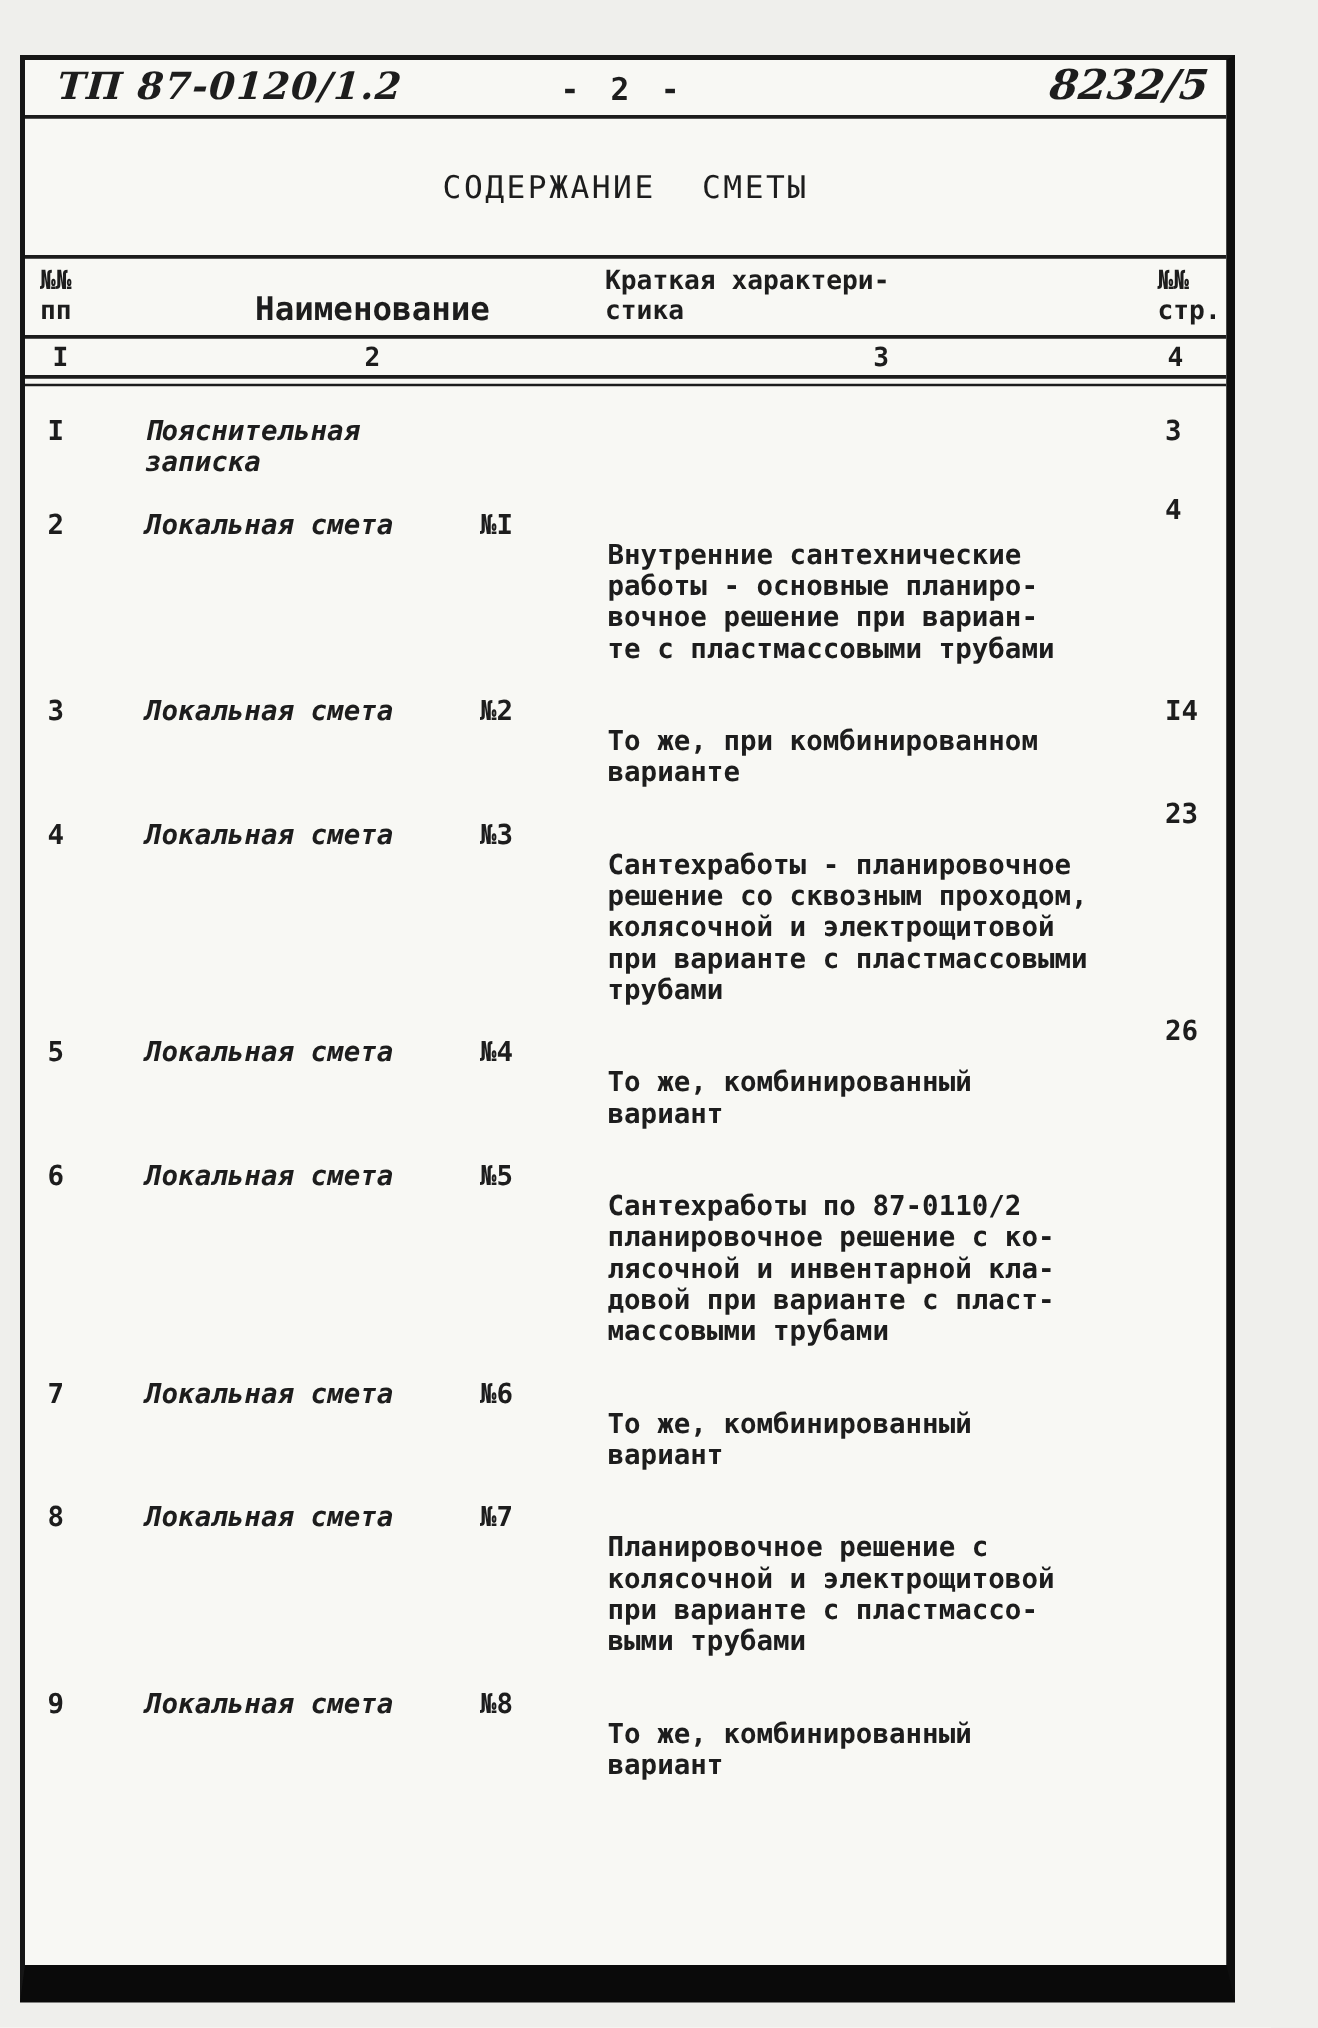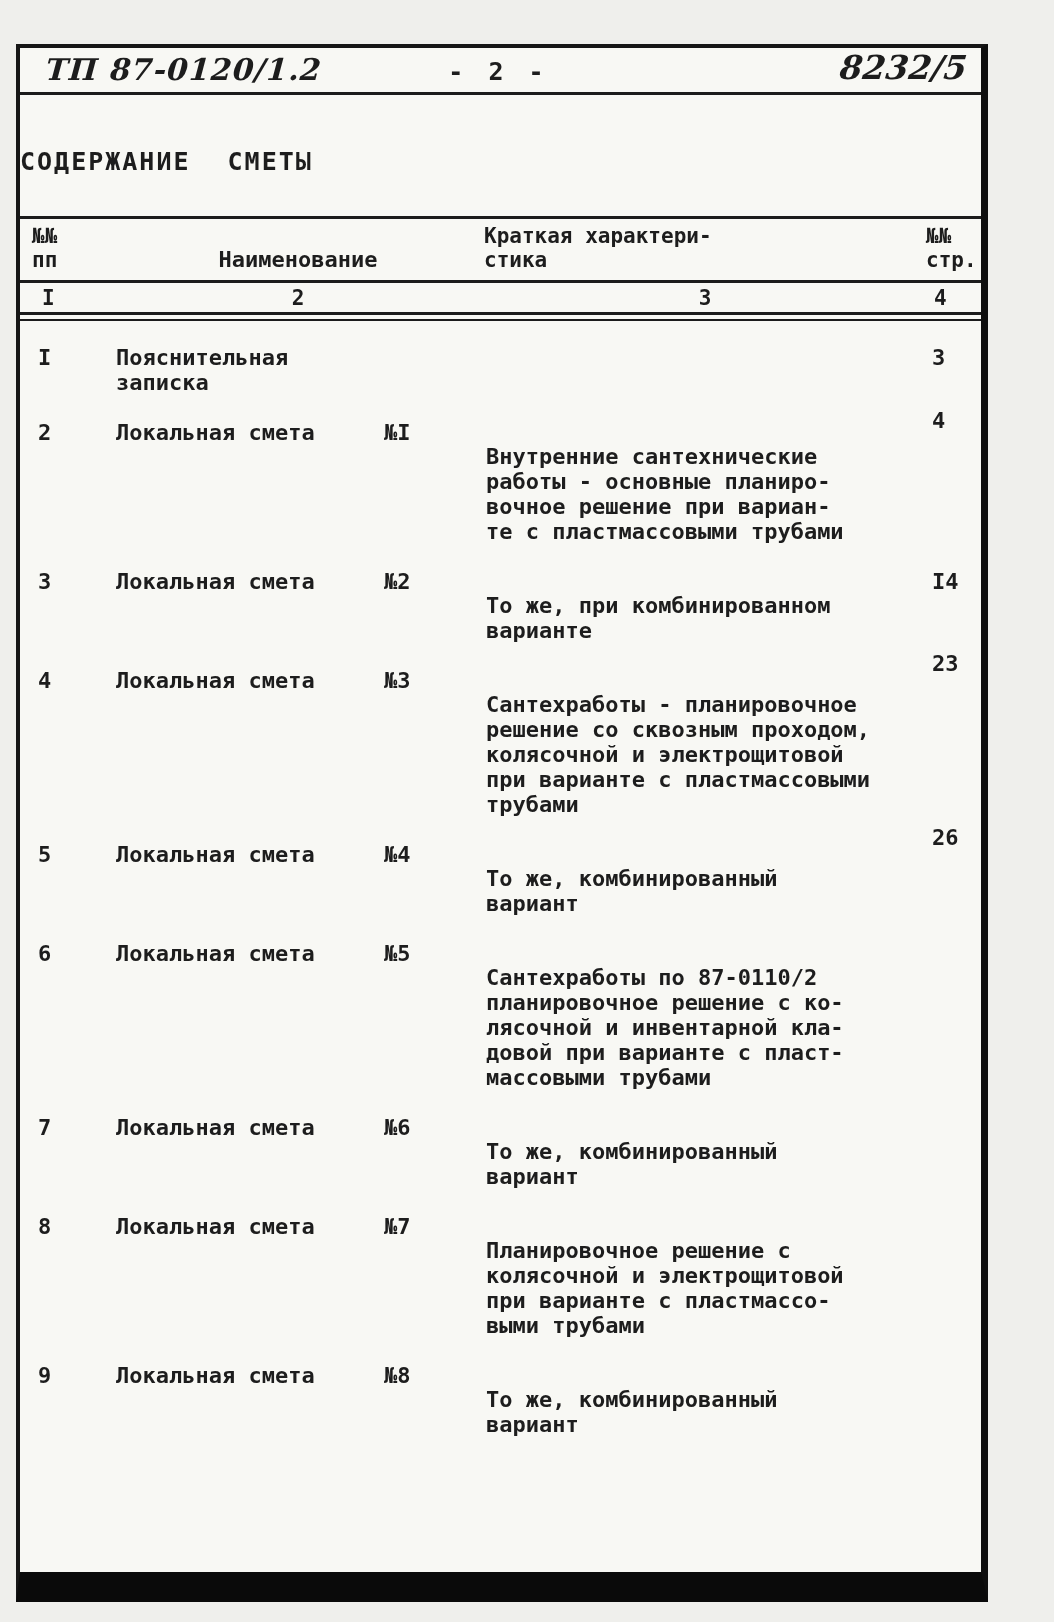--- a/index.html
+++ b/index.html
@@ -30,51 +30,51 @@
   .page-label {
     position:absolute; left:50%; transform:translateX(-52%); top:9px;
     font-size:25px; font-weight:bold; letter-spacing:5px;
   }
   .ref-number {
     position:absolute; right:14px; top:0px;
     font-family:"DejaVu Serif", serif; font-style:italic; font-weight:bold;
     font-size:33px; transform:skewX(-6deg);
   }
   .doc-title {
-    text-align:left; margin-top:52px;
-    font-size:25px; font-weight:bold;
+    text-align:center; margin-top:40px;
+    font-size:25px; font-weight:normal;
     letter-spacing:2px; word-spacing:20px;
   }
   .sheet-table { margin-top:40px; }
   .thead {
     border-top:3px solid #1c1c1c;
     display:flex; padding-top:5px; min-height:64px;
     font-size:21px; font-weight:bold;
   }
   .th { white-space:pre-line; line-height:24px; }
   .th-num  { width:92px;  padding-left:12px; }
-  .th-name { width:372px; text-align:center; margin-top:24px; font-size:22px; }
+  .th-name { width:372px; text-align:center; margin-top:24px; font-size:26px; }
   .th-desc { width:442px; text-align:left; }
   .th-page { width:55px;  }
   .hline { border-top:3px solid #1c1c1c; }
   .colnums {
     display:flex; height:29px; align-items:center;
     font-size:21px; font-weight:bold;
   }
   .cn-num  { width:92px;  padding-left:22px; }
   .cn-name { width:372px; text-align:center; }
   .cn-desc { width:442px; text-align:center; }
   .cn-page { width:55px;  padding-left:8px; }
   .dbl-line { height:9px; border-top:3px solid #1c1c1c; border-bottom:2px solid #1c1c1c; }
   .tbody { padding-top:24px; font-size:22px; font-weight:bold; line-height:25px; }
   .row { display:flex; margin-bottom:25px; }
   .c { white-space:pre-line; }
   .c-num  { width:92px;  padding-left:18px; }
   .c-name { width:372px; padding-left:4px; display:flex; }
-  .name-label { width:268px; white-space:pre-line; }
+  .name-label { width:268px; white-space:pre-line;font-style:italic; }
   .name-no { white-space:nowrap; }
   .c-desc { width:442px; padding-left:2px;margin-top:24px; }
   .c-page { width:55px;  padding-left:6px; }
   
   .tbody .row:nth-child(2) .c-page { margin-top:-12px; }
   .tbody .row:nth-child(4) .c-page { margin-top:-17px; }
   .tbody .row:nth-child(5) .c-page { margin-top:-17px; }
 </style>
 </head>
 <body>

